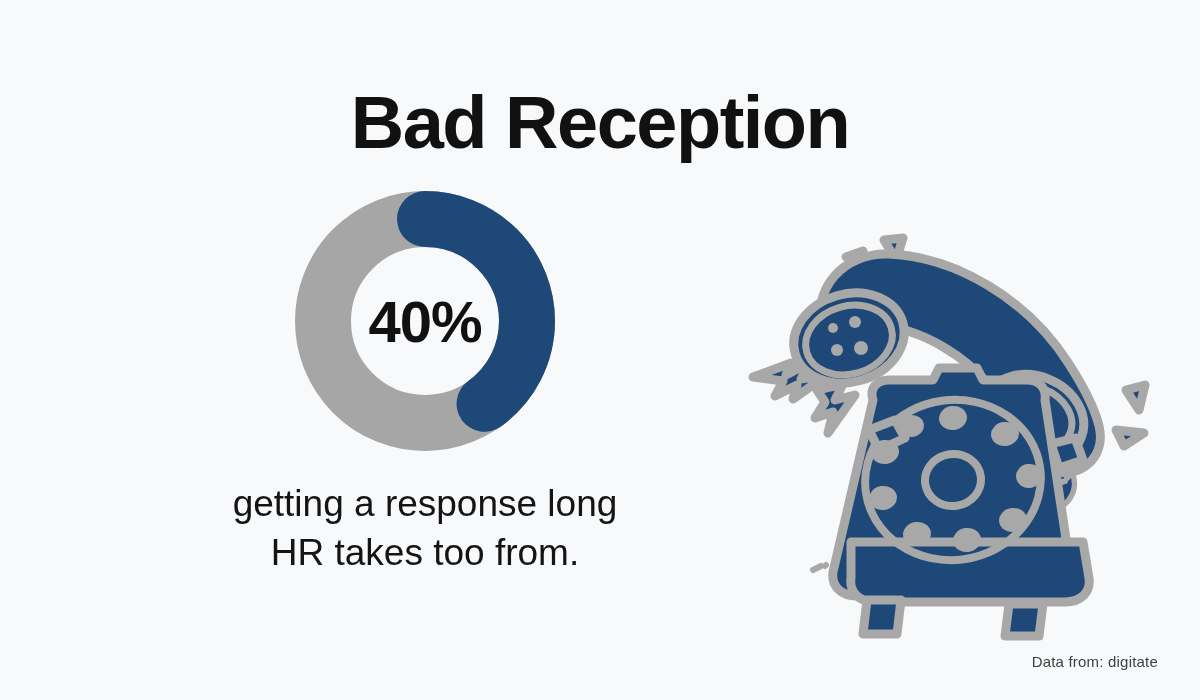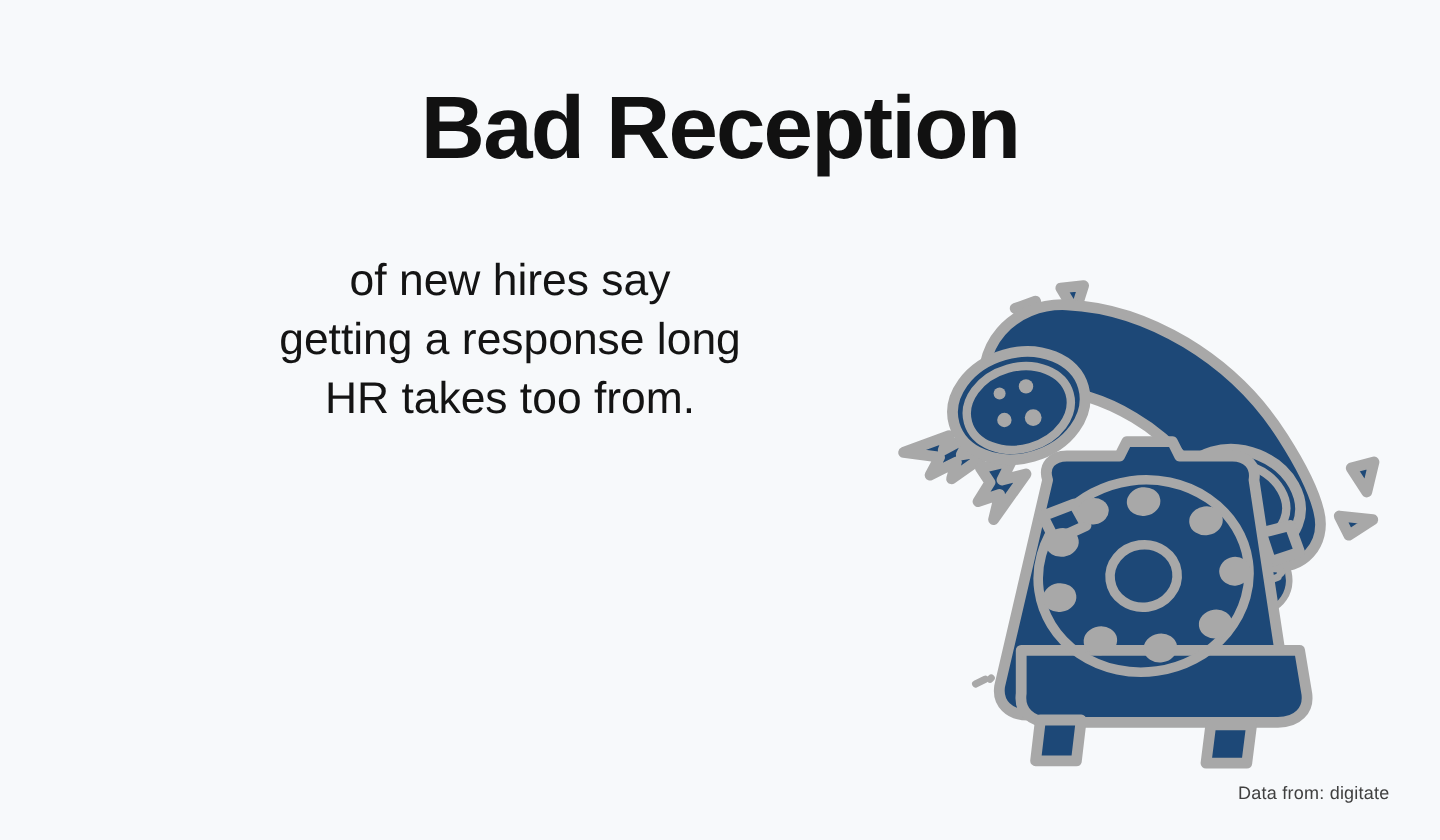--- a/index.html
+++ b/index.html
@@ -18,21 +18,21 @@
   .infographic {
     position: relative;
     width: 1200px;
     height: 700px;
     background: #f7f9fb;
   }
 
   
   .title {
     position: absolute;
-    top: 68px;
+    top: 84px;
     left: 0;
     width: 1200px;
     text-align: center;
     font-size: 74px;
     font-weight: 700;
     letter-spacing: -1.5px;
     color: #111111;
     line-height: 1.05;
     font-family: "Liberation Sans", sans-serif;
   }
@@ -106,23 +106,31 @@
 </style>
 </head>
 <body>
 
 <div class="infographic">
 
   <div class="title">Bad Reception</div>
 
   <div class="stat-block">
 
+    <div class="donut-wrap">
+      <svg class="donut-svg" viewBox="0 0 270 270">
+
+        <circle cx="135" cy="135" r="102" fill="none" stroke="#a6a6a6" stroke-width="56"></circle>
+
+        <circle cx="135" cy="135" r="102" fill="none" stroke="#1d4877" stroke-width="56" stroke-linecap="round" stroke-dasharray="256.35396053292715 384.53094079939063" stroke-dashoffset="0" transform="rotate(-90 135 135)"></circle>
+      </svg>
+      <div class="donut-value">40%</div>
+    </div>
 
     <div class="caption">
-      <span class="caption-line">of new hires say</span>
       <span class="caption-line">getting a response long</span>
       <span class="caption-line">HR takes too from.</span>
     </div>
   </div>
 
   <div class="illustration">
     <svg viewBox="0 0 430 420">
       <g stroke="#a8a8a8" stroke-width="9" stroke-linejoin="round" stroke-linecap="round" fill="#1d4877">
 
         <path d="M101 35 l17 -6 l3 18 z"></path>

